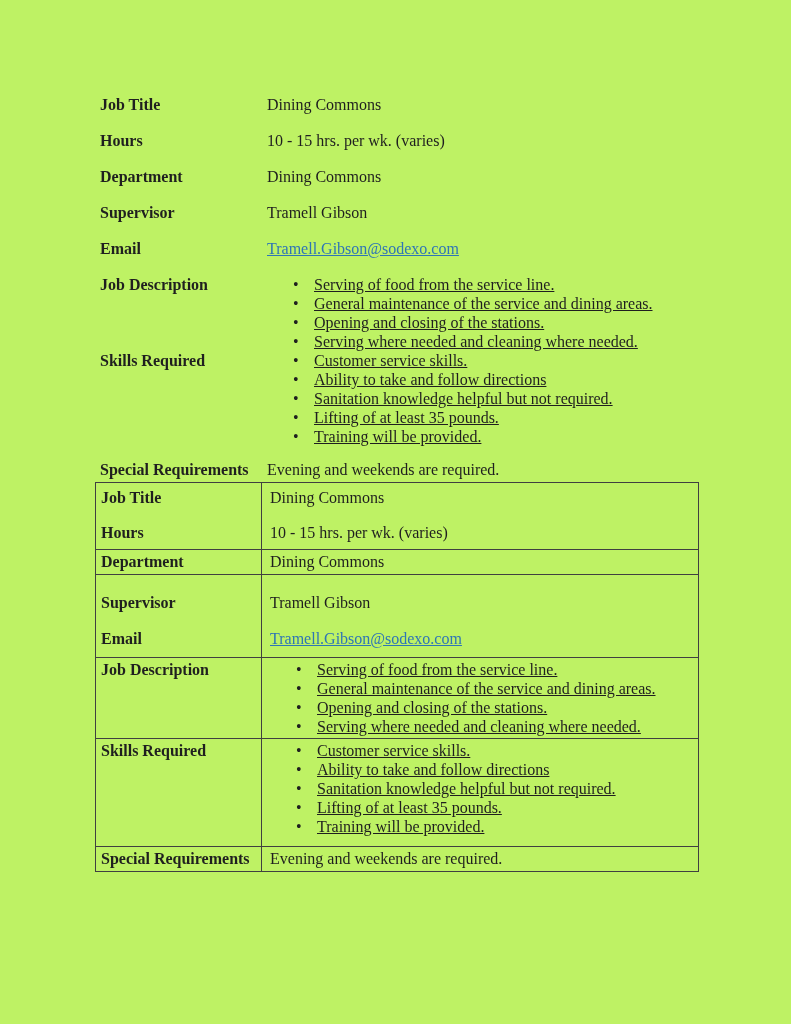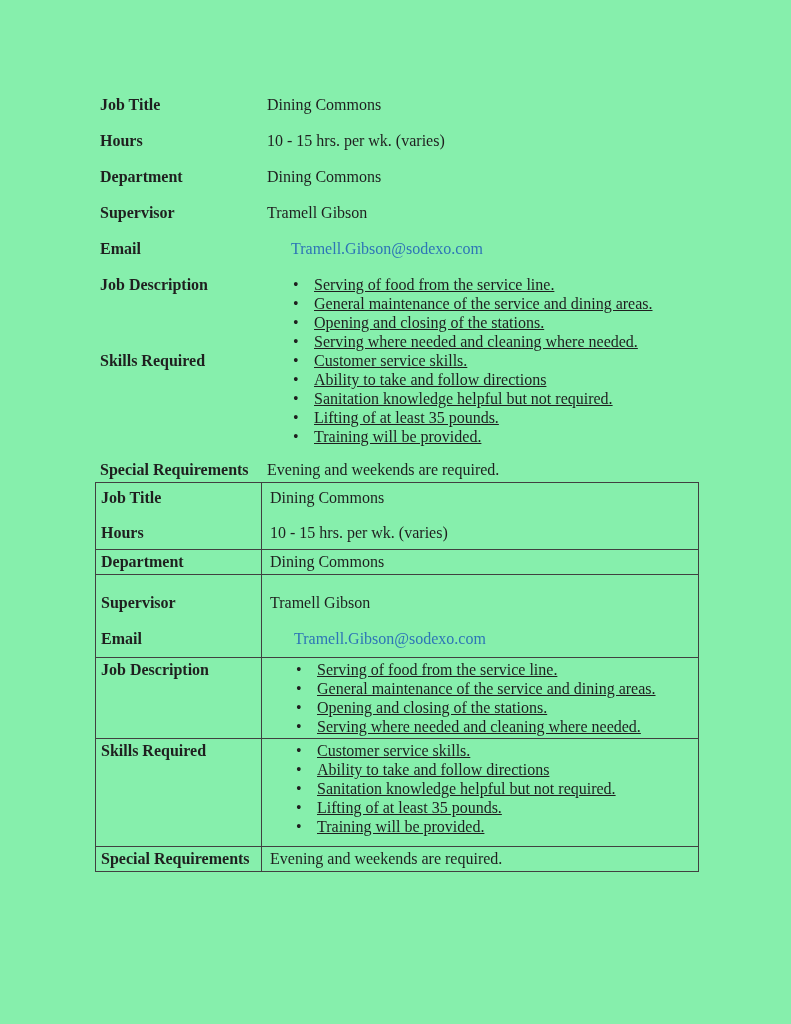--- a/index.html
+++ b/index.html
@@ -7,21 +7,21 @@
   html, body { background: #ffffff; }
   body {
     width: 791px; height: 1024px;
     font-family: "Liberation Serif", serif;
     font-size: 16px;
     color: #1f1f1f;
   }
   .page {
     position: relative;
     width: 791px; height: 1024px;
-    background: #86efac;
+    background: #bef264;
     overflow: hidden;
   }
 
   
   .sec1 { padding-top: 95px; margin-left: 100px; width: 610px; }
   .pair { display: flex; line-height: 20px; margin-bottom: 16px; }
   .lbl { width: 167px; flex-shrink: 0; font-weight: bold; }
   .val { flex: 1; }
 
   .desc-block { display: flex; }
@@ -29,21 +29,21 @@
   .desc-labels .lbl-top { font-weight: bold; line-height: 20px; }
   .desc-labels .lbl-skills { font-weight: bold; line-height: 20px; position: absolute; top: 76px; left: 0; }
   .desc-lists { flex: 1; }
 
   ul.bullets { list-style: none; margin: 0; padding-left: 26px; text-decoration: underline; }
   ul.bullets li { line-height: 19px; }
   ul.bullets li::before { content: "\2022"; display: inline-block; width: 21px; }
 
   .special { margin-top: 14px; margin-bottom: 0; }
 
-  a.email-link { color: #2e75b6; cursor: pointer; margin-left: 24px; }
+  a.email-link { color: #2e75b6; text-decoration: underline; cursor: pointer; }
 
   
   .jtable {
     margin-left: 95px; margin-top: 2px;
     width: 604px;
     border: 1px solid #404040;
   }
   .trow { display: flex; border-bottom: 1px solid #404040; }
   .trow:last-child { border-bottom: none; }
   .tl {

